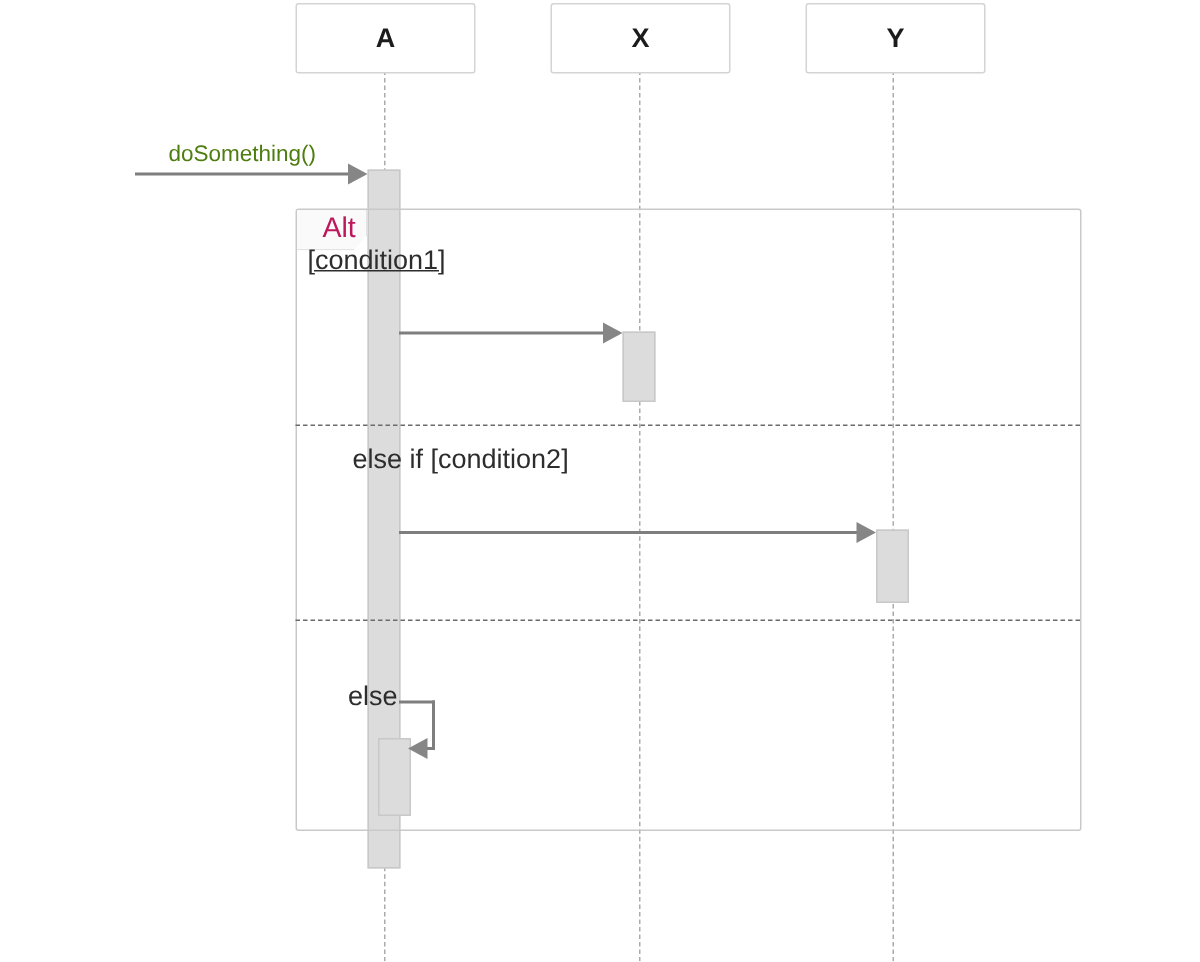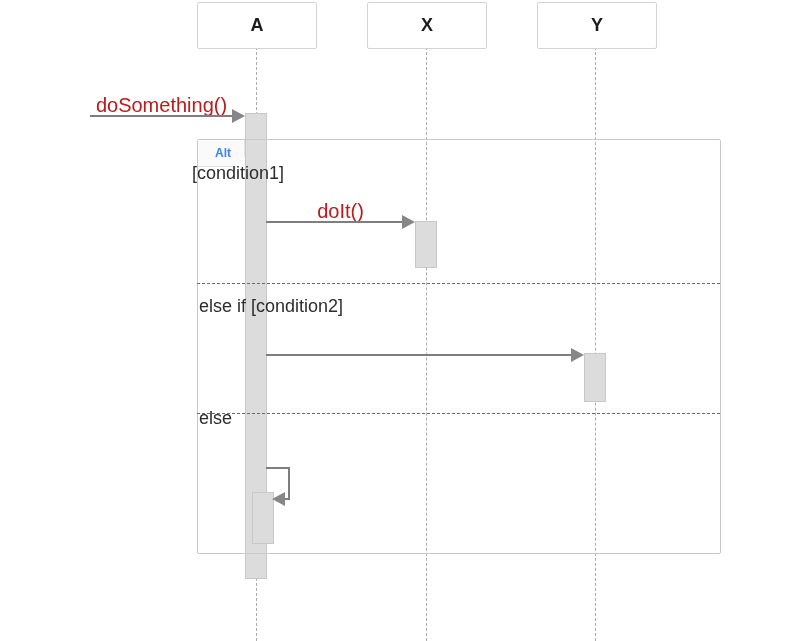--- a/index.html
+++ b/index.html
@@ -64,23 +64,23 @@
   .alt-tab {
     position: absolute;
     left: 0;
     top: 0;
     width: 47px;
     height: 27px;
     background: #fafafa;
     border-right: 1px solid #e3e3e3;
     border-bottom: 1px solid #e3e3e3;
     clip-path: polygon(0 0, 100% 0, 100% 62%, 80% 100%, 0 100%);
-    font-size: 12px;
-    font-weight: bold;
-    color: #3b82f6;
+    font-size: 19px;
+    font-weight: normal;
+    color: #be185d;
     line-height: 26px;
     padding-left: 17px;
     box-sizing: border-box;
   }
   .divider {
     position: absolute;
     left: 197px;
     width: 523px;
     height: 0;
     border-top: 1px dashed #6b6b6b;
@@ -120,22 +120,22 @@
   .head-left {
     position: absolute;
     width: 0; height: 0;
     border-top: 7px solid transparent;
     border-bottom: 7px solid transparent;
     border-right: 13px solid #868686;
     z-index: 5;
   }
   .msg-label {
     position: absolute;
-    font-size: 20px;
-    color: #b91c1c;
+    font-size: 15px;
+    color: #4d7c0f;
     z-index: 5;
     white-space: nowrap;
   }
   .center { text-align: center; }
 </style>
 </head>
 <body>
 
 <div class="canvas">
 
@@ -159,29 +159,28 @@
   <div class="activation" style="left:252px; top:492px; height:50px;"></div>
 
   <div class="fragment">
     <div class="alt-tab">
       <span>Alt</span>
     </div>
   </div>
   <div class="divider" style="top:283px;"></div>
   <div class="divider" style="top:413px;"></div>
 
-  <div class="guard" style="left:192px; top:163px;">[condition1]</div>
-  <div class="guard" style="left:199px; top:296px;">else if [condition2]</div>
-  <div class="guard" style="left:199px; top:408px;">else</div>
+  <div class="guard" style="left:205px; top:163px;text-decoration:underline;">[condition1]</div>
+  <div class="guard" style="left:199px; top:296px;padding-left:36px;">else if [condition2]</div>
+  <div class="guard" style="left:199px; top:454px;padding-left:33px;">else</div>
 
   <div class="msg-label center" style="left:88px; top:94px; width:147px;">doSomething()</div>
   <div class="msg-line" style="left:90px; top:115px; width:144px;"></div>
   <div class="head-right" style="left:232px; top:109px;"></div>
 
-  <div class="msg-label center" style="left:266px; top:200px; width:149px;">doIt()</div>
   <div class="msg-line" style="left:266px; top:221px; width:138px;"></div>
   <div class="head-right" style="left:402px; top:215px;"></div>
 
   <div class="msg-line" style="left:266px; top:354px; width:307px;"></div>
   <div class="head-right" style="left:571px; top:348px;"></div>
 
   <div class="msg-line" style="left:266px; top:467px; width:24px;"></div>
   <div class="msg-vline" style="left:288px; top:467px; height:33px;"></div>
   <div class="msg-line" style="left:284px; top:498px; width:6px;"></div>
   <div class="head-left" style="left:272px; top:492px;"></div>

